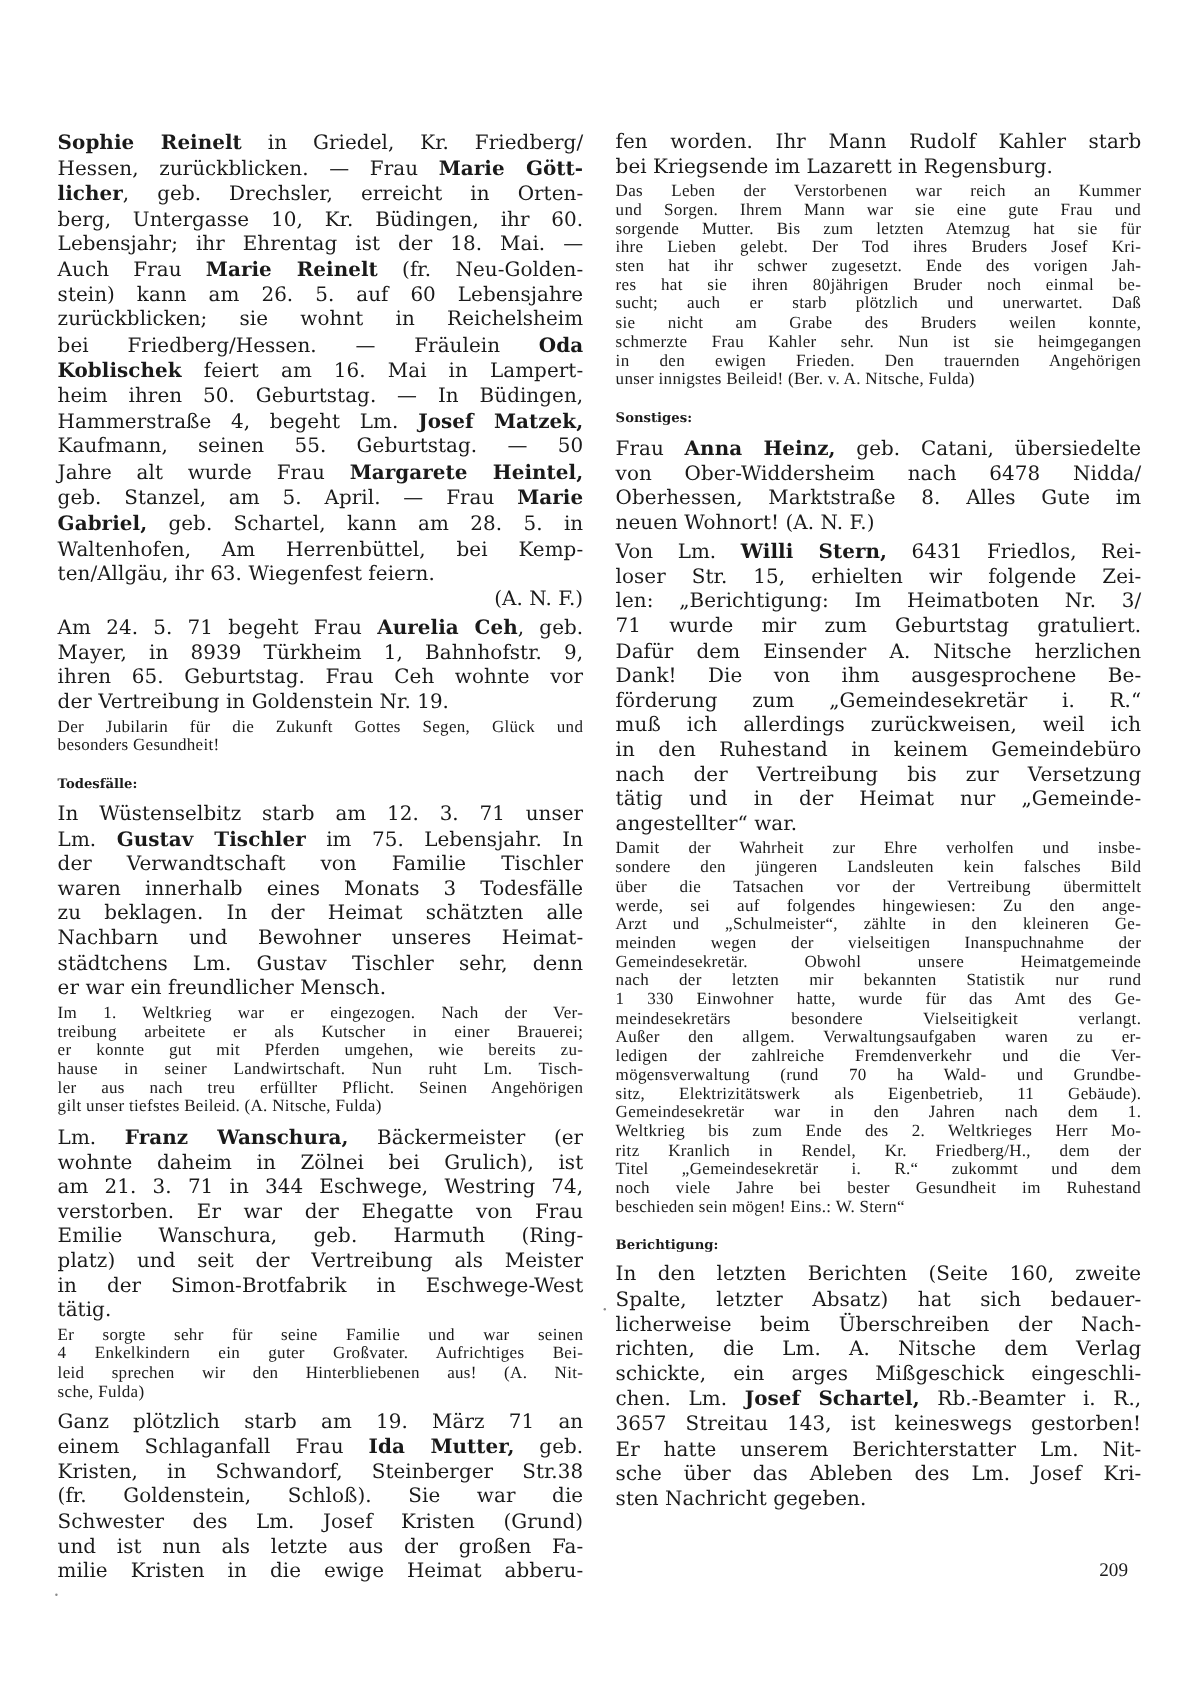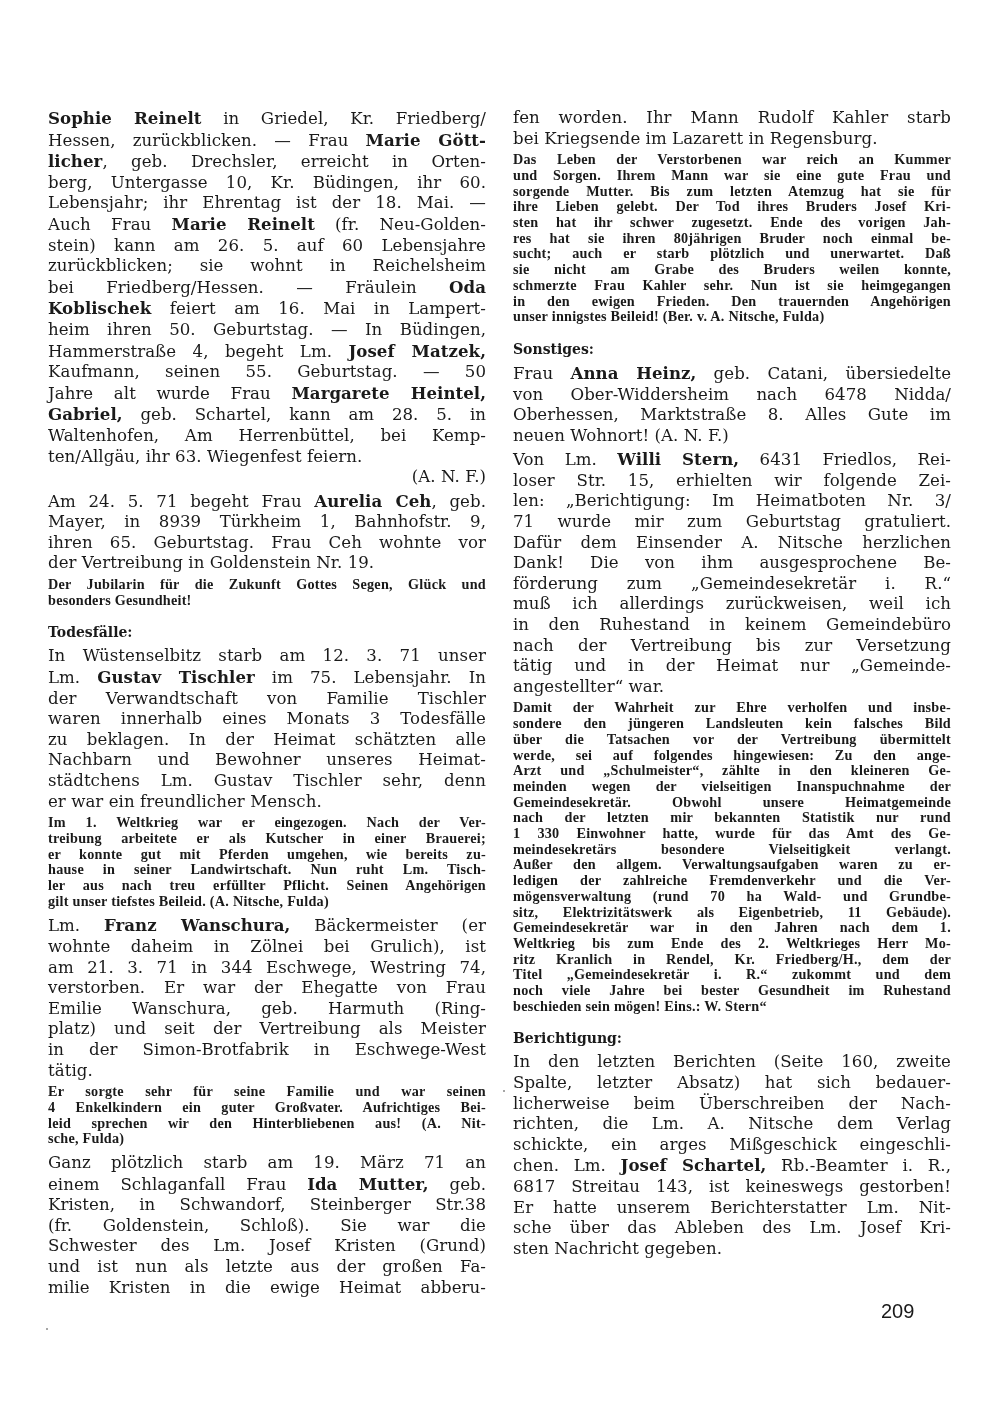--- a/index.html
+++ b/index.html
@@ -6,26 +6,26 @@
   body { width: 1000px; height: 1413px; position: relative; overflow: hidden; color: #1a1a1a; }
   .page { position: absolute; left: 0; top: 0; width: 1000px; height: 1413px; border-radius: 30px; }
   .col { position: absolute; top: 108px; width: 438px; }
   .col.left { left: 48px; }
   .col.right { left: 513px; }
   .para { margin: 0; }
   .line { display: block; white-space: nowrap; text-align: justify; text-align-last: justify; overflow: visible; }
   .line.last { text-align-last: left; }
   .line.right-align { text-align: right; text-align-last: right; }
   .large { font-family: "DejaVu Serif", serif; font-size: 16.6px; line-height: 20.6px; letter-spacing: 0.05px; }
-  .small { font-family: "Liberation Serif", serif; font-size: 14.2px; line-height: 15.7px; letter-spacing: 0.25px; font-weight: bold; }
-  .heading { font-family: "DejaVu Serif", serif; font-size: 14px; line-height: 20px; font-weight: bold; margin-top: 8px; margin-bottom: 4px; }
+  .small { font-family: "Liberation Serif", serif; font-size: 14.2px; line-height: 15.7px; letter-spacing: 0.25px; font-weight: normal; }
+  .heading { font-family: "DejaVu Serif", serif; font-size: 11px; line-height: 20px; font-weight: bold; margin-top: 8px; margin-bottom: 4px; }
   .gap-s { height: 3px; }
   .gap-m { height: 6px; }
   b { font-weight: bold; }
-  .page-number { position: absolute; left: 881px; top: 1300px; font-family: Liberation Sans, sans-serif; font-size: 20px; color: #1a1a1a; }
+  .page-number { position: absolute; left: 916px; top: 1300px; font-family: Liberation Serif, serif; font-size: 16px; color: #1a1a1a; }
   .speck { position: absolute; width: 2px; height: 2px; background: #888; border-radius: 1px; }
 </style>
 </head>
 <body>
 
 <div class="page">
   <div class="col left">
       <div class="para large">
         <span class="line"><b>Sophie Reinelt</b><span> in Griedel, Kr. Friedberg/</span></span>
         <span class="line"><span>Hessen, zurückblicken. — Frau </span><b>Marie Gött-</b></span>
@@ -34,20 +34,21 @@
         <span class="line"><span>Lebensjahr; ihr Ehrentag ist der 18. Mai. —</span></span>
         <span class="line"><span>Auch Frau </span><b>Marie Reinelt</b><span> (fr. Neu-Golden-</span></span>
         <span class="line"><span>stein) kann am 26. 5. auf 60 Lebensjahre</span></span>
         <span class="line"><span>zurückblicken; sie wohnt in Reichelsheim</span></span>
         <span class="line"><span>bei Friedberg/Hessen. — Fräulein </span><b>Oda</b></span>
         <span class="line"><b>Koblischek</b><span> feiert am 16. Mai in Lampert-</span></span>
         <span class="line"><span>heim ihren 50. Geburtstag. — In Büdingen,</span></span>
         <span class="line"><span>Hammerstraße 4, begeht Lm. </span><b>Josef Matzek,</b></span>
         <span class="line"><span>Kaufmann, seinen 55. Geburtstag. — 50</span></span>
         <span class="line"><span>Jahre alt wurde Frau </span><b>Margarete Heintel,</b></span>
+        <span class="line"><span>geb. Stanzel, am 5. April. — Frau </span><b>Marie</b></span>
         <span class="line"><b>Gabriel,</b><span> geb. Schartel, kann am 28. 5. in</span></span>
         <span class="line"><span>Waltenhofen, Am Herrenbüttel, bei Kemp-</span></span>
         <span class="line last"><span>ten/Allgäu, ihr 63. Wiegenfest feiern.</span></span>
         <span class="line right-align">(A. N. F.)</span>
       </div>
       <div class="gap-s"></div>
       <div class="para large">
         <span class="line"><span>Am 24. 5. 71 begeht Frau </span><b>Aurelia Ceh</b><span>, geb.</span></span>
         <span class="line"><span>Mayer, in 8939 Türkheim 1, Bahnhofstr. 9,</span></span>
         <span class="line"><span>ihren 65. Geburtstag. Frau Ceh wohnte vor</span></span>
@@ -176,21 +177,21 @@
       </div>
       <div class="gap-m"></div>
       <div class="heading">Berichtigung:</div>
       <div class="para large">
         <span class="line"><span>In den letzten Berichten (Seite 160, zweite</span></span>
         <span class="line"><span>Spalte, letzter Absatz) hat sich bedauer-</span></span>
         <span class="line"><span>licherweise beim Überschreiben der Nach-</span></span>
         <span class="line"><span>richten, die Lm. A. Nitsche dem Verlag</span></span>
         <span class="line"><span>schickte, ein arges Mißgeschick eingeschli-</span></span>
         <span class="line"><span>chen. Lm. </span><b>Josef Schartel,</b><span> Rb.-Beamter i. R.,</span></span>
-        <span class="line"><span>6817 Streitau 143, ist keineswegs gestorben!</span></span>
+        <span class="line"><span>3657 Streitau 143, ist keineswegs gestorben!</span></span>
         <span class="line"><span>Er hatte unserem Berichterstatter Lm. Nit-</span></span>
         <span class="line"><span>sche über das Ableben des Lm. Josef Kri-</span></span>
         <span class="line last"><span>sten Nachricht gegeben.</span></span>
       </div>
       <div class="gap-s"></div>
     </div>
   <div class="page-number">209</div>
   <span class="speck" style="left:46px;top:1328px;"></span>
   <span class="speck" style="left:503px;top:1090px;"></span>
 </div>

